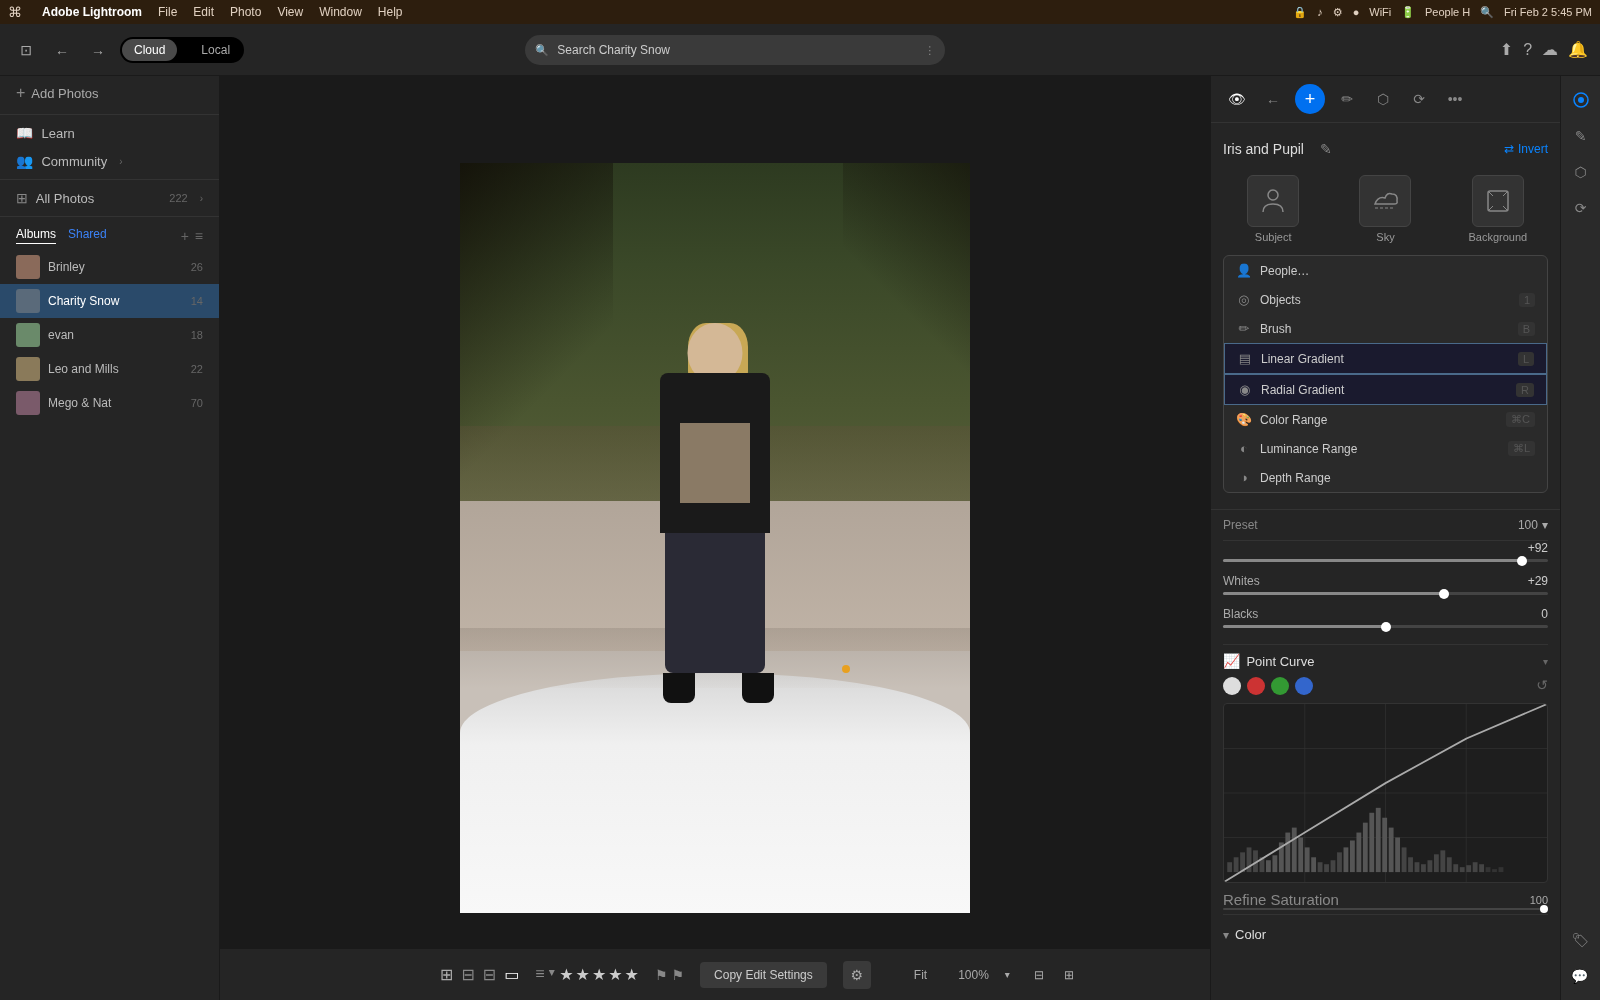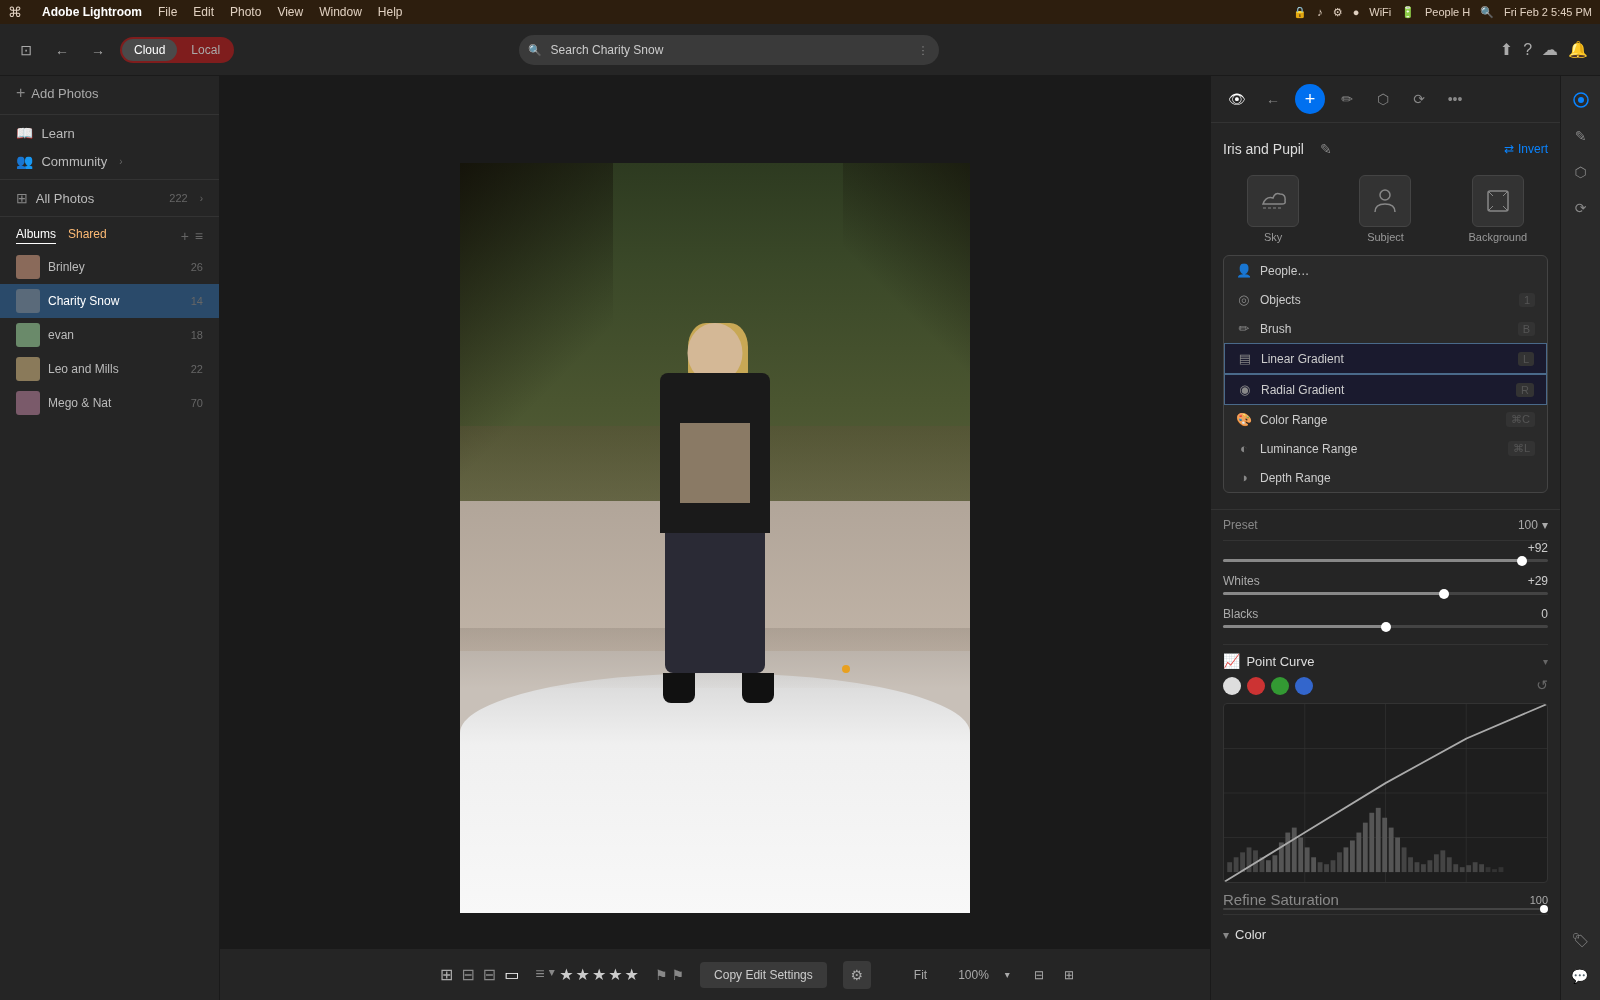--- a/index.html
+++ b/index.html
@@ -54,22 +54,22 @@
       color: #aaa;
       cursor: pointer;
       display: flex;
       align-items: center;
       justify-content: center;
       font-size: 14px;
     }
 
     .cloud-local-tabs {
       display: flex;
-      gap: 2px;
-      background: #7f1d1d;
+      gap: 12px;
+      background: #000000;
       border-radius: 16px;
       padding: 2px;
     }
     .cloud-tab {
       padding: 4px 12px;
       border-radius: 14px;
       cursor: pointer;
       font-size: 12px;
       color: #aaa;
     }
@@ -173,21 +173,21 @@
       color: #888;
       font-size: 12px;
       font-weight: 500;
     }
     .section-header-tabs {
       display: flex;
       gap: 12px;
     }
     .section-tab {
       cursor: pointer;
-      color: #fdba74;
+      color: #3b82f6;
       font-size: 12px;
       padding-bottom: 2px;
     }
     .section-tab.active {
       color: #fff;
       border-bottom: 1px solid #fff;
     }
     .section-header-actions {
       margin-left: auto;
       display: flex;
@@ -960,34 +960,34 @@
         <div class="invert-btn">
           <span>⇄</span>
           <span>Invert</span>
         </div>
       </div>
 
       <div class="mask-presets">
         <div class="mask-preset">
           <div class="mask-preset-icon">
             <svg width="30" height="30" viewBox="0 0 30 30" fill="none">
+              <circle cx="15" cy="9" r="5" stroke="#888" stroke-width="1.5" fill="none"></circle>
+              <path d="M5 26 Q5 18 15 18 Q25 18 25 26" stroke="#888" stroke-width="1.5" fill="none"></path>
+            </svg>
+          </div>
+          <span class="mask-preset-label">Subject</span>
+        </div>
+        <div class="mask-preset">
+          <div class="mask-preset-icon">
+            <svg width="30" height="30" viewBox="0 0 30 30" fill="none">
               <path d="M5 18 Q8 10 15 12 Q17 6 22 8 Q28 8 27 15 Q28 18 24 18 Z" stroke="#888" stroke-width="1.5" fill="none"></path>
               <line x1="5" y1="22" x2="25" y2="22" stroke="#888" stroke-width="1" stroke-dasharray="3,2"></line>
             </svg>
           </div>
           <span class="mask-preset-label">Sky</span>
-        </div>
-        <div class="mask-preset">
-          <div class="mask-preset-icon">
-            <svg width="30" height="30" viewBox="0 0 30 30" fill="none">
-              <circle cx="15" cy="9" r="5" stroke="#888" stroke-width="1.5" fill="none"></circle>
-              <path d="M5 26 Q5 18 15 18 Q25 18 25 26" stroke="#888" stroke-width="1.5" fill="none"></path>
-            </svg>
-          </div>
-          <span class="mask-preset-label">Subject</span>
         </div>
         <div class="mask-preset">
           <div class="mask-preset-icon">
             <svg width="30" height="30" viewBox="0 0 30 30" fill="none">
               <rect x="5" y="5" width="20" height="20" rx="2" stroke="#888" stroke-width="1.5" fill="none"></rect>
               <path d="M5 5 L10 10 M20 20 L25 25 M5 25 L10 20 M20 10 L25 5" stroke="#888" stroke-width="1"></path>
             </svg>
           </div>
           <span class="mask-preset-label">Background</span>
         </div>

